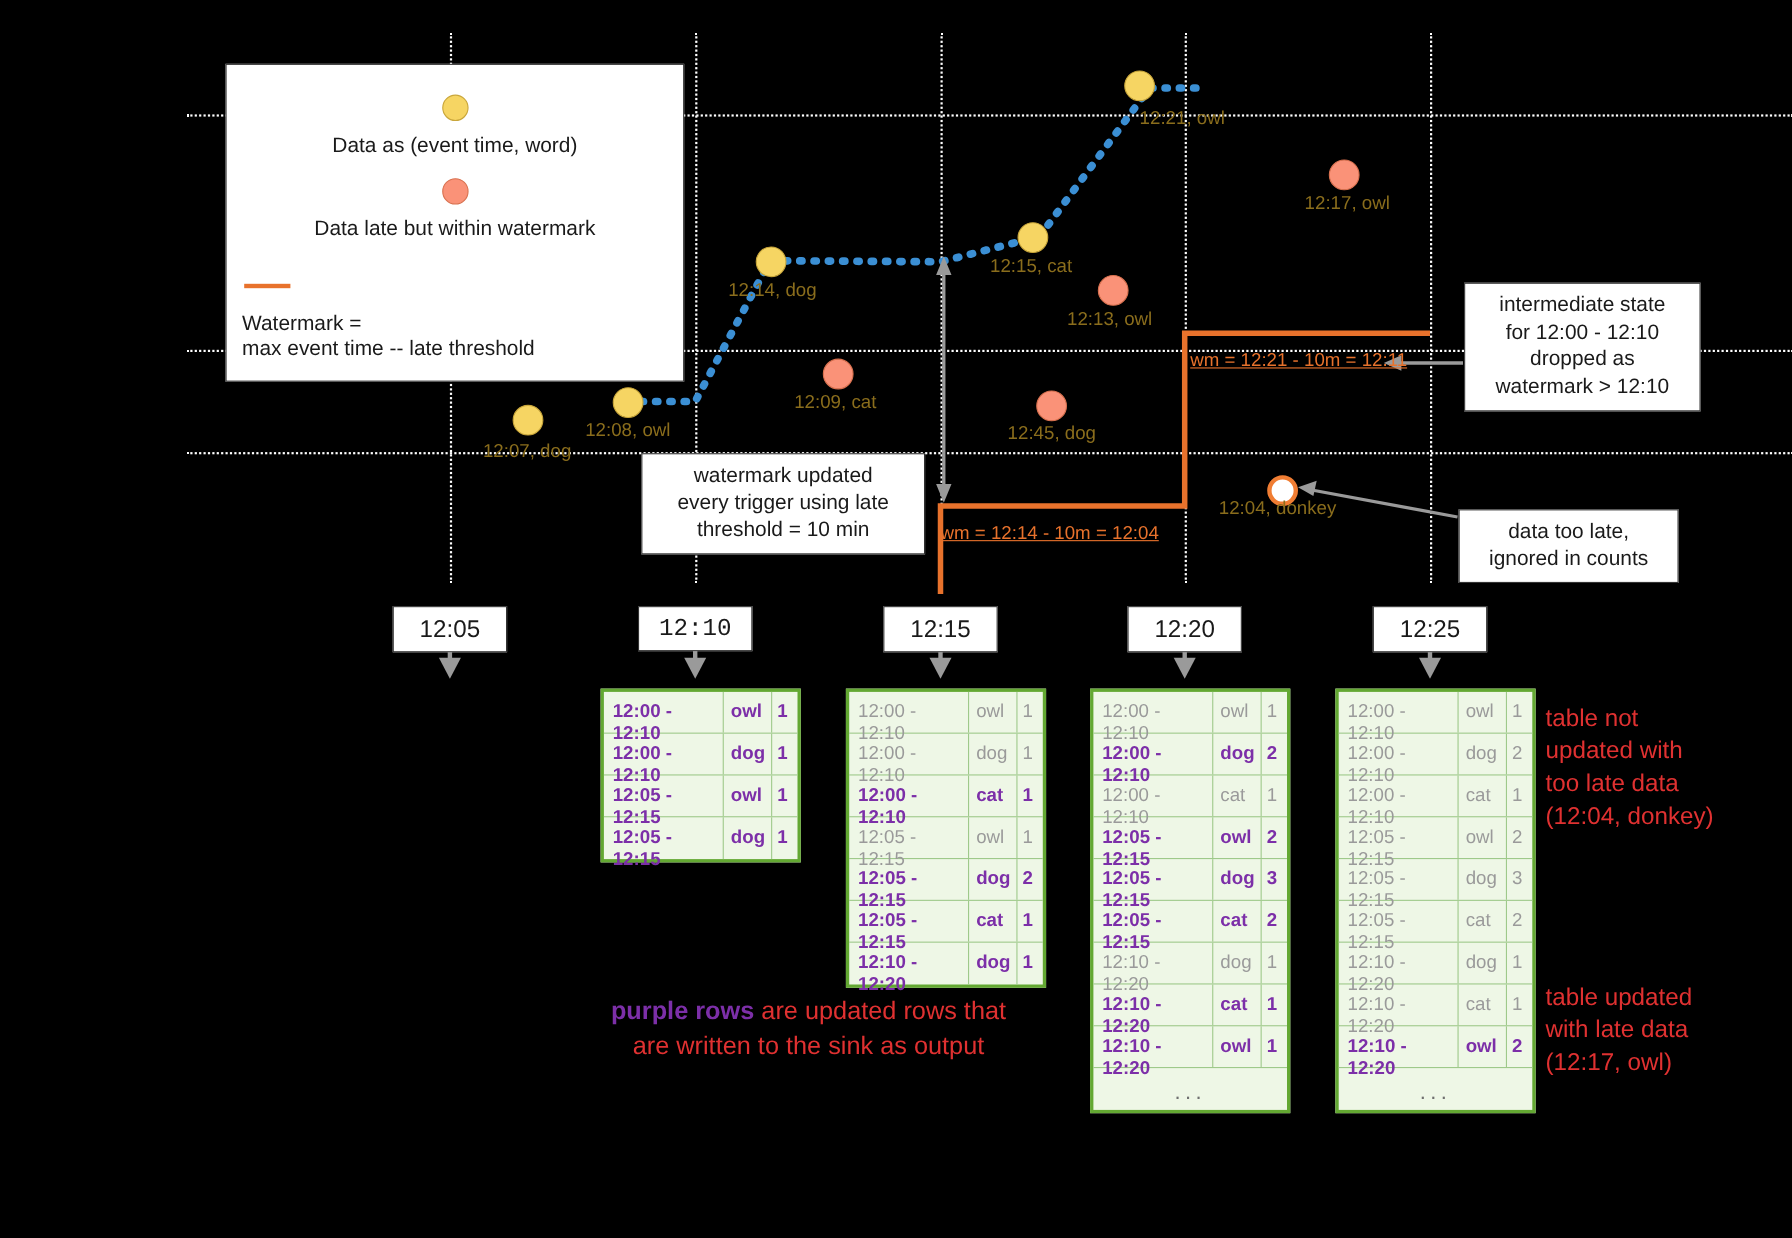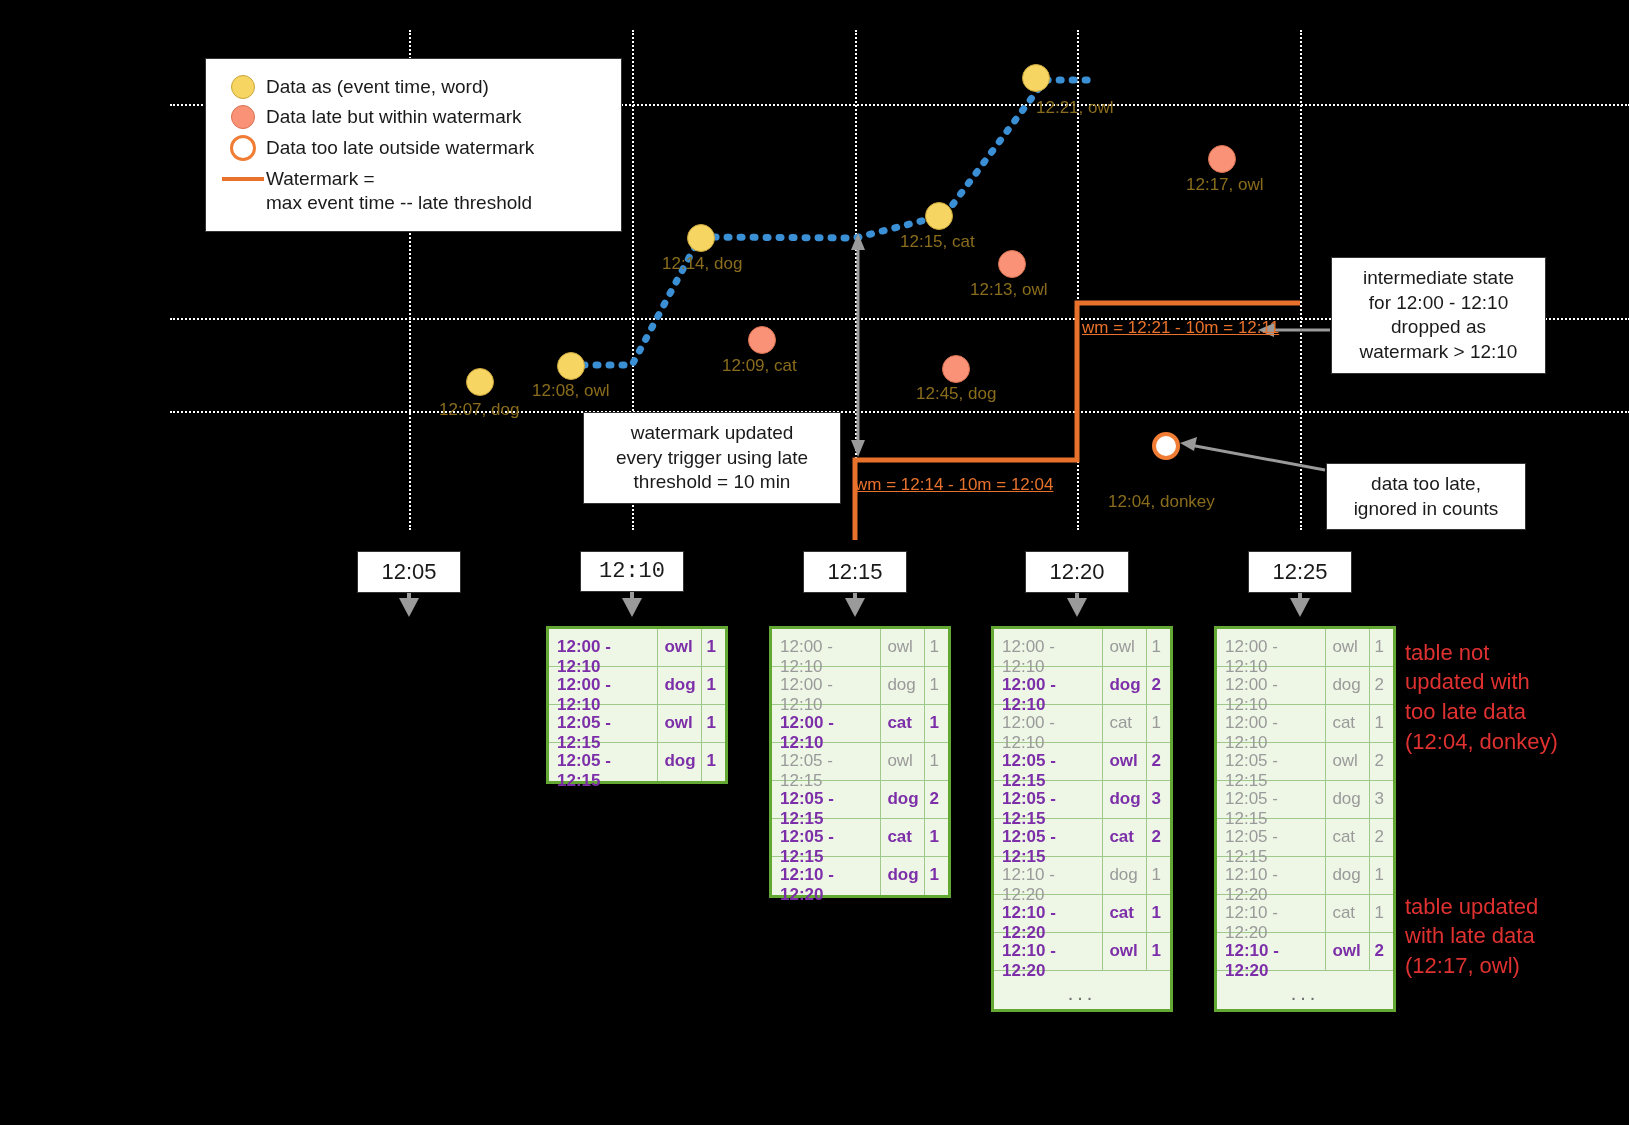--- a/index.html
+++ b/index.html
@@ -4,21 +4,21 @@
 <style>
   html,body{margin:0;padding:0;background:#000;}
   body{width:1629px;height:1125px;position:relative;font-family:"Liberation Sans",sans-serif;overflow:hidden;}
   #stage{position:absolute;left:0;top:0;width:1629px;height:1125px;}
   .gridline{position:absolute;border-color:#ffffff;}
   .gl-h{border-top:2px dotted #ffffff;height:0;}
   .gl-v{border-left:2px dotted #ffffff;width:0;}
 
   
   .legend{position:absolute;background:#fff;border:1px solid #333;padding:10px 14px;box-sizing:border-box;}
-  .legend-row{display:flex;align-items:center;margin:6px 0;font-size:19px;color:#1a1a1a;}
+  .legend-row{display:flex;align-items:center;margin:6px 0;font-size:19px;color:#1a1a1a;flex-direction:column;}
   .legend-mark{width:46px;display:flex;justify-content:center;align-items:center;flex:0 0 46px;}
   .dot-yellow{width:22px;height:22px;border-radius:50%;background:#f6d563;border:1px solid #c9a63a;}
   .dot-salmon{width:22px;height:22px;border-radius:50%;background:#fa9278;border:1px solid #d9714f;}
   .dot-hollow{width:20px;height:20px;border-radius:50%;background:#fff;border:3px solid #f07d33;}
   .dash-line{width:42px;height:0;border-top:6px dotted #3b8fd4;}
   .solid-line{width:42px;height:0;border-top:4px solid #e8722c;}
   .legend-text{white-space:pre-line;line-height:1.25;}
 
   
   .pt{position:absolute;width:26px;height:26px;border-radius:50%;}
@@ -104,26 +104,20 @@
           <span class="dot-yellow"></span>
         </span>
       <span class="legend-text">Data as (event time, word)</span>
     </div>
     <div class="legend-row">
       <span class="legend-mark">
           <span class="dot-salmon"></span>
         </span>
       <span class="legend-text">Data late but within watermark</span>
     </div>
-    <div class="legend-row">
-      <span class="legend-mark">
-          <span class="dot-hollow"></span>
-        </span>
-      <span class="legend-text">Data too late outside watermark</span>
-    </div>
     <div class="legend-row" style="align-items:flex-start;">
       <span class="legend-mark" style="padding-top:10px;">
           <span class="solid-line"></span>
         </span>
       <span class="legend-text">Watermark =
     max event time -- late threshold</span>
     </div>
   </div>
 
   <div class="pt yellow" style="left:466px;top:368px;"></div>
@@ -147,21 +141,21 @@
   <div class="pt salmon" style="left:998px;top:250px;"></div>
   <div class="pt-label late" style="left:970px;top:280px;">12:13, owl</div>
 
   <div class="pt salmon" style="left:942px;top:355px;"></div>
   <div class="pt-label late" style="left:916px;top:384px;">12:45, dog</div>
 
   <div class="pt salmon" style="left:1208px;top:145px;"></div>
   <div class="pt-label late" style="left:1186px;top:175px;">12:17, owl</div>
 
   <div class="pt hollow" style="left:1152px;top:432px;"></div>
-  <div class="pt-label late" style="left:1108px;top:492px;">12:04, donkey</div>
+  <div class="pt-label late" style="left:1108px;top:452px;">12:04, donkey</div>
 
   <div class="wm-label" style="left:855px;top:475px;">wm = 12:14 - 10m = 12:04</div>
   <div class="wm-label" style="left:1082px;top:318px;">wm = 12:21 - 10m = 12:11</div>
 
   <div class="callout" style="left:583px;top:412px;width:258px;">
     <span style="white-space:pre-line;">watermark updated
 every trigger using late
 threshold = 10 min</span>
   </div>
   <div class="callout" style="left:1331px;top:257px;width:215px;">
@@ -342,14 +336,18 @@
 updated with
 too late data
 (12:04, donkey)</span>
   </div>
   <div class="note-red" style="left:1405px;top:862px;white-space:pre-line;">
     <span>table updated
 with late data
 (12:17, owl)</span>
   </div>
 
+  <div class="bottom-note" style="left:500px;top:902px;width:470px;">
+    <span class="pp">purple rows</span><span class="rr"> are updated rows that</span><br>
+    <span class="rr">are written to the sink as output</span>
+  </div>
 
 </div>
 
 </body></html>

